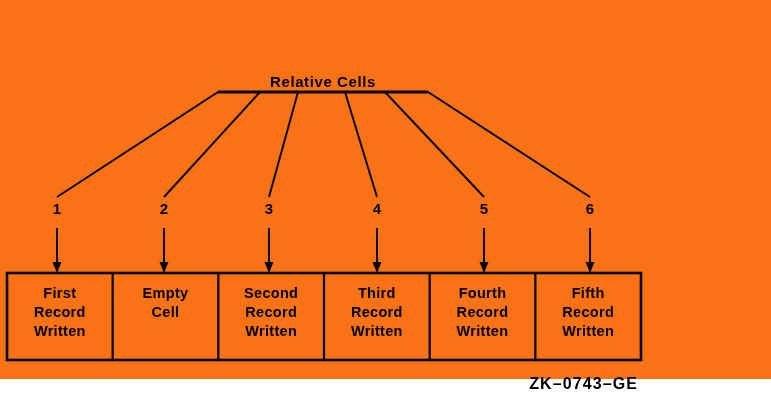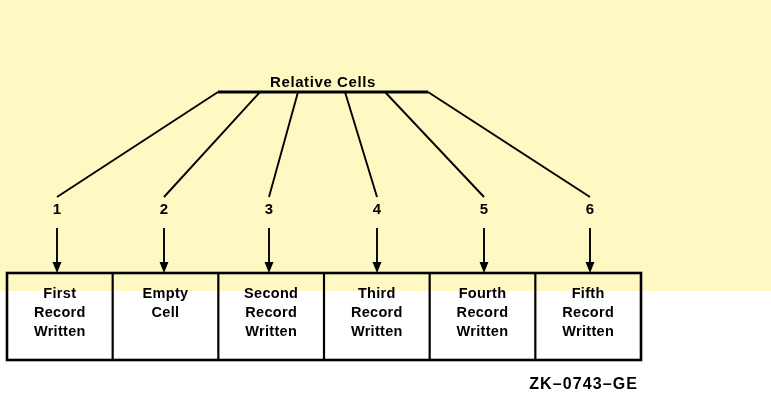--- a/index.html
+++ b/index.html
@@ -11,22 +11,22 @@
   body {
     width: 771px;
     height: 403px;
     font-family: "Liberation Sans", sans-serif;
     color: #000000;
     overflow: hidden;
   }
   #diagram-root {
     position: relative;
     width: 771px;
-    height: 291px;
-    background: #fef9c3;
+    height: 379px;
+    background: #f97316;
   }
   svg#diagram-svg {
     position: absolute;
     top: 0;
     left: 0;
     width: 771px;
     height: 403px;
     display: block;
   }
   .stroke-line {

